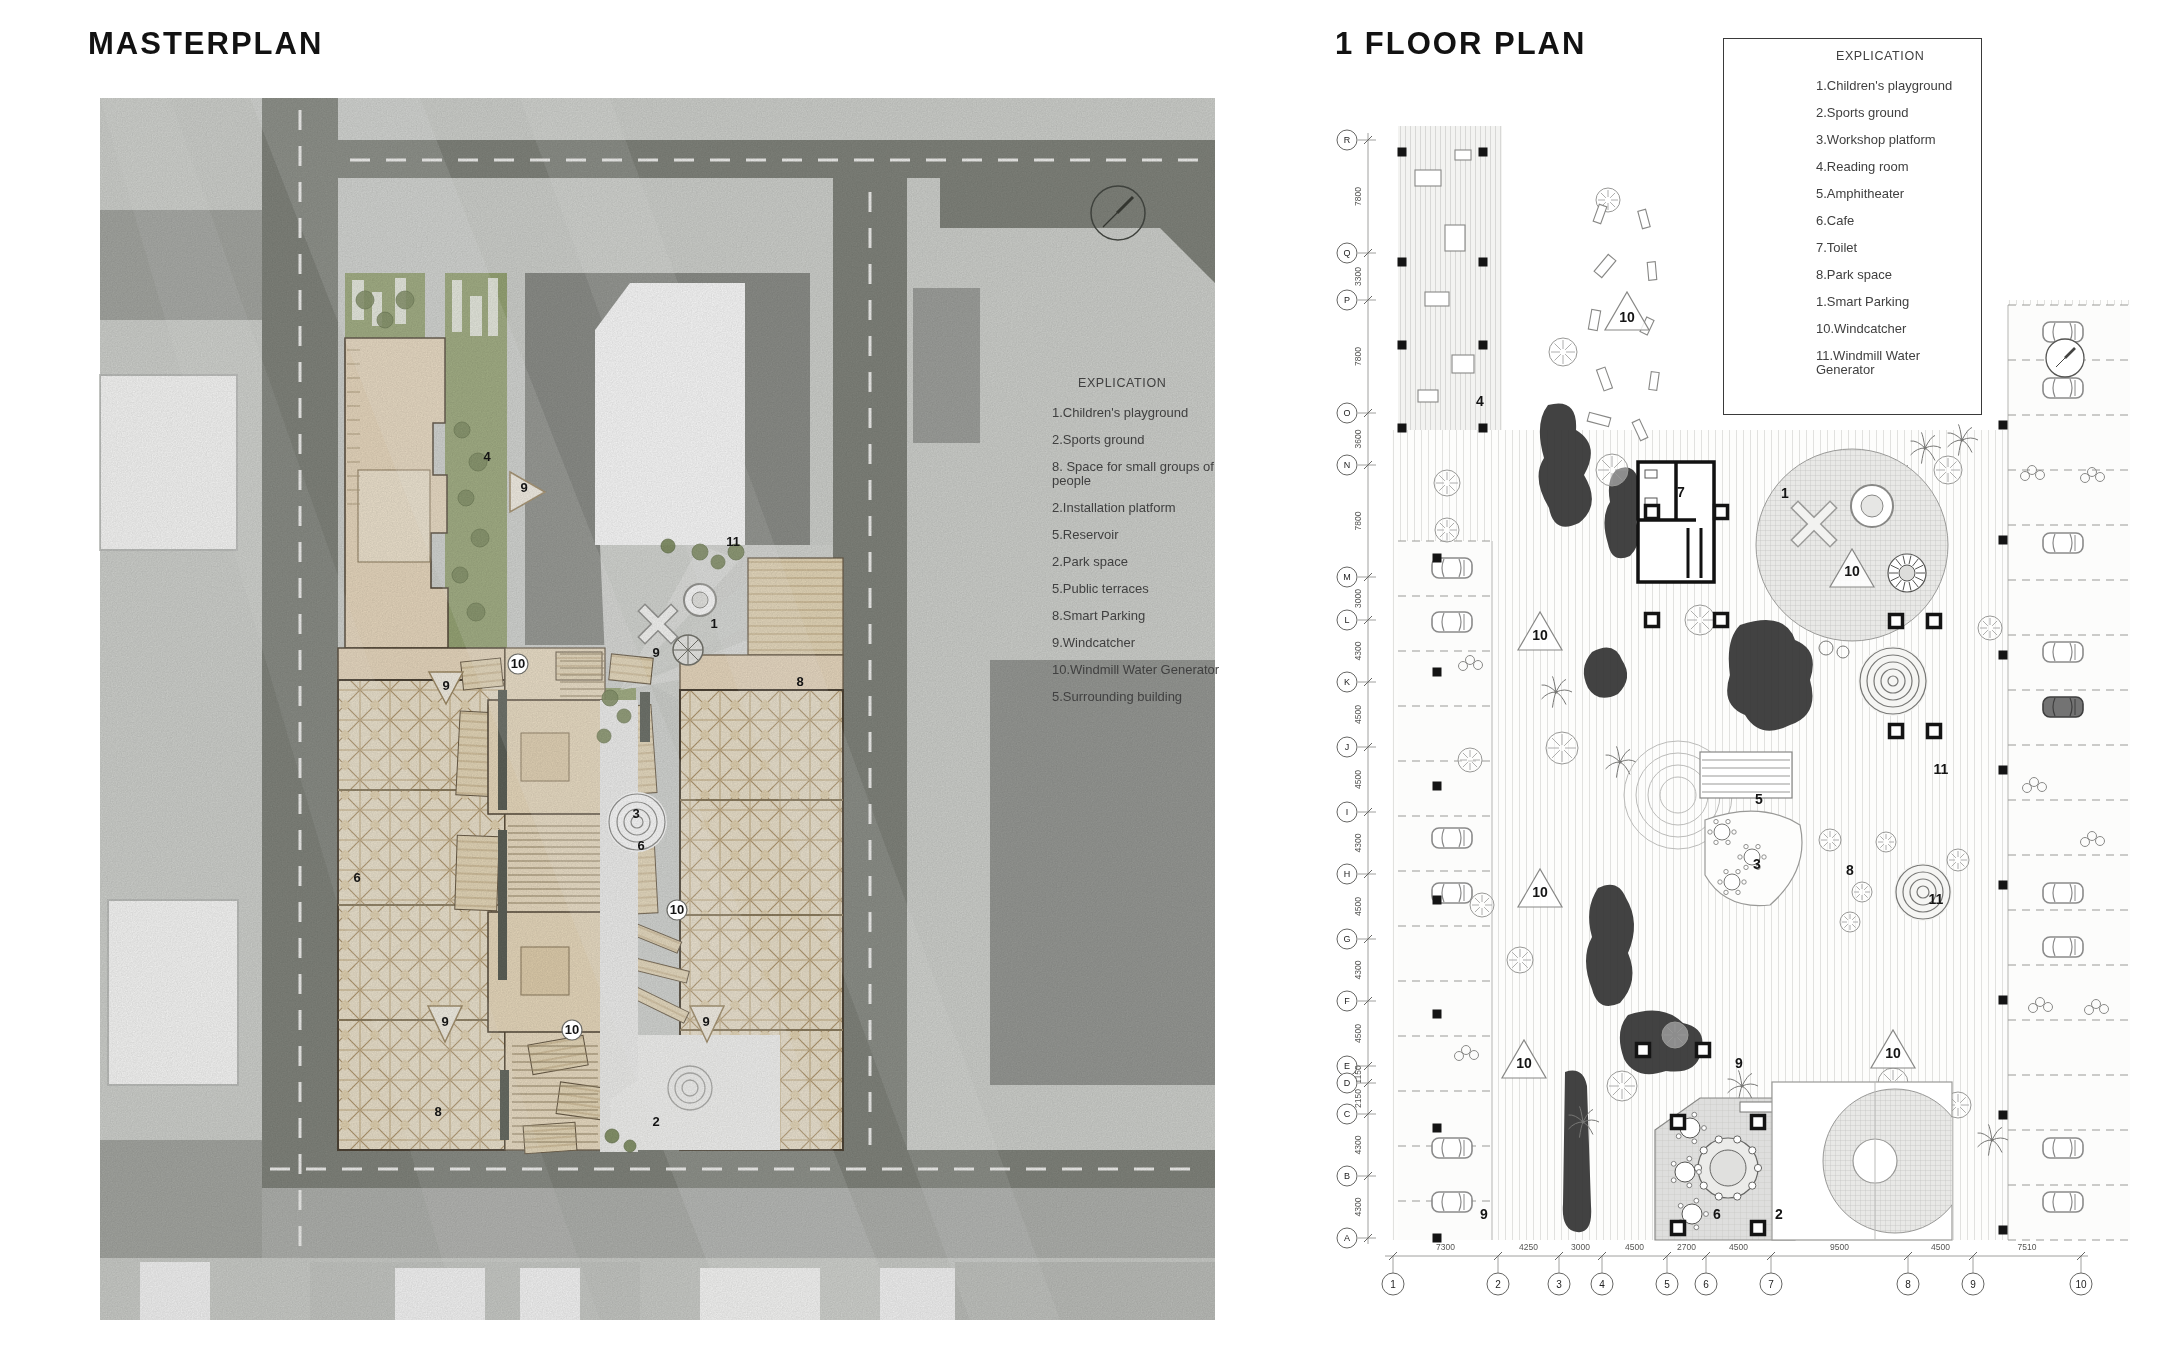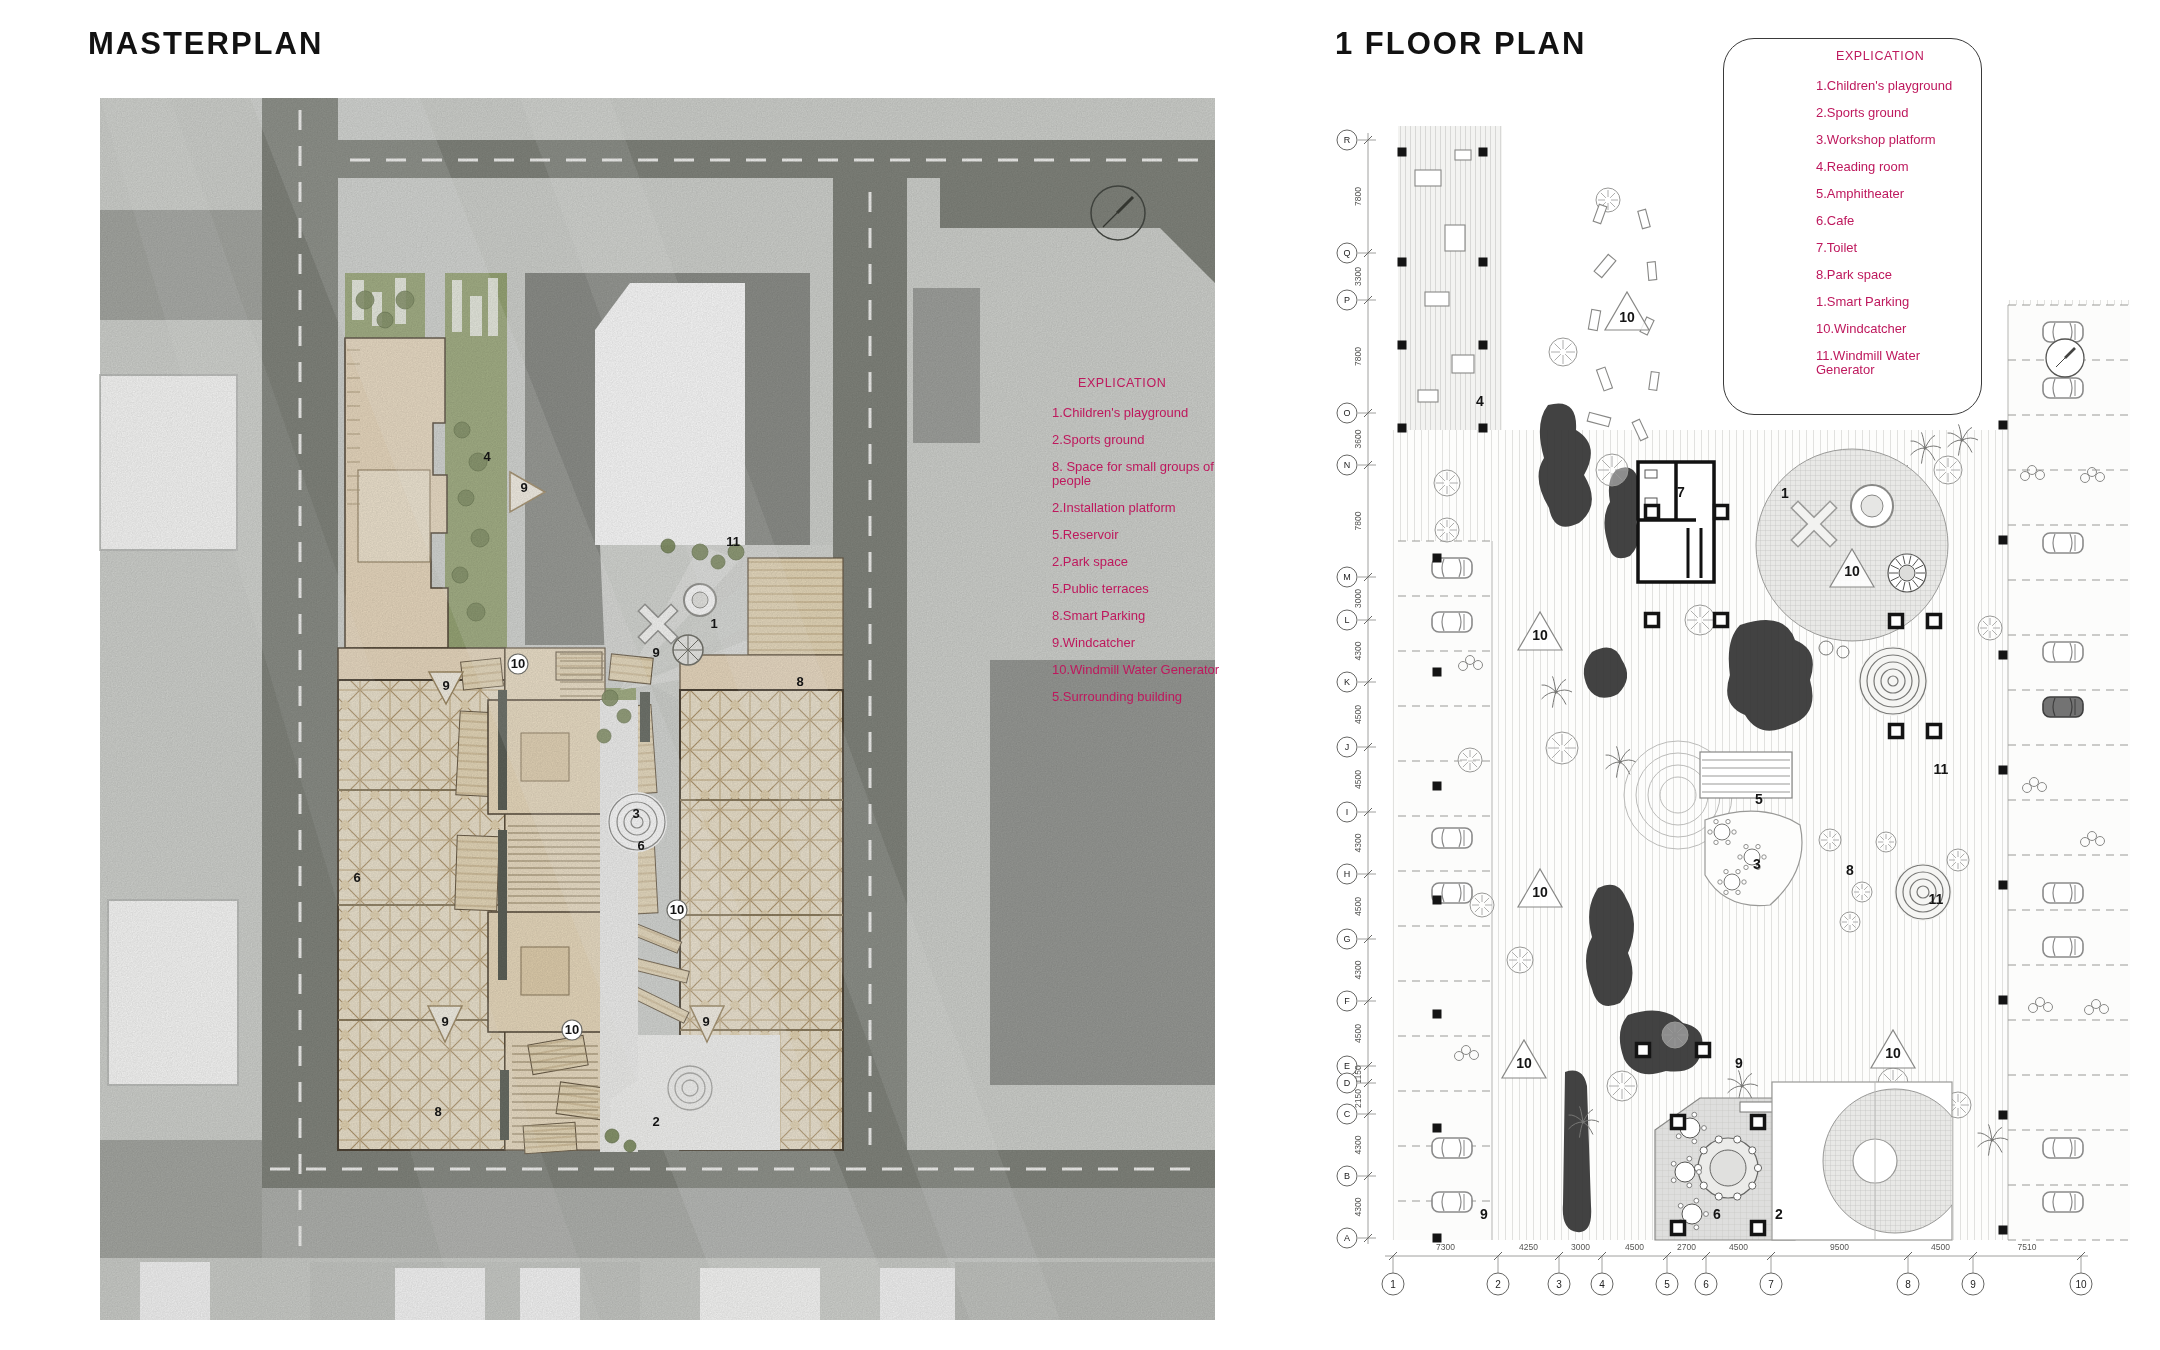--- a/index.html
+++ b/index.html
@@ -1,21 +1,21 @@
 <!DOCTYPE html>
 <html><head>
 <meta charset="utf-8">
 <style>
   html,body{margin:0;padding:0;background:#ffffff;}
   .canvas{position:relative;width:2160px;height:1350px;background:#fff;overflow:hidden;
           font-family:"Liberation Sans",sans-serif;}
   .title{position:absolute;font-weight:bold;font-size:31px;letter-spacing:2px;color:#121212;}
   #mp-title{left:88px;top:26px;}
   #fp-title{left:1335px;top:26px;}
-  .exp{position:absolute;color:#be185d;font-size:13px;line-height:14px;border-radius:31px;}
+  .exp{position:absolute;color:#404040;font-size:13px;line-height:14px;}
   .exp .hd{letter-spacing:.6px;margin-bottom:16px;font-size:12.5px;}
   .exp .it{margin-bottom:13px;}
   #mp-exp{left:1052px;top:376px;width:170px;}
   #mp-exp .hd{margin-left:26px;}
   #fp-exp{left:1723px;top:38px;width:259px;height:377px;border:1px solid #3a3a3a;background:#fff;
           box-sizing:border-box;padding:10px 12px 8px 92px;z-index:5;}
   #fp-exp .hd{margin-left:20px;}
   svg{position:absolute;left:0;top:0;}
   svg text{font-family:"Liberation Sans",sans-serif;}
   .lbl{font-weight:bold;fill:#141414;}

